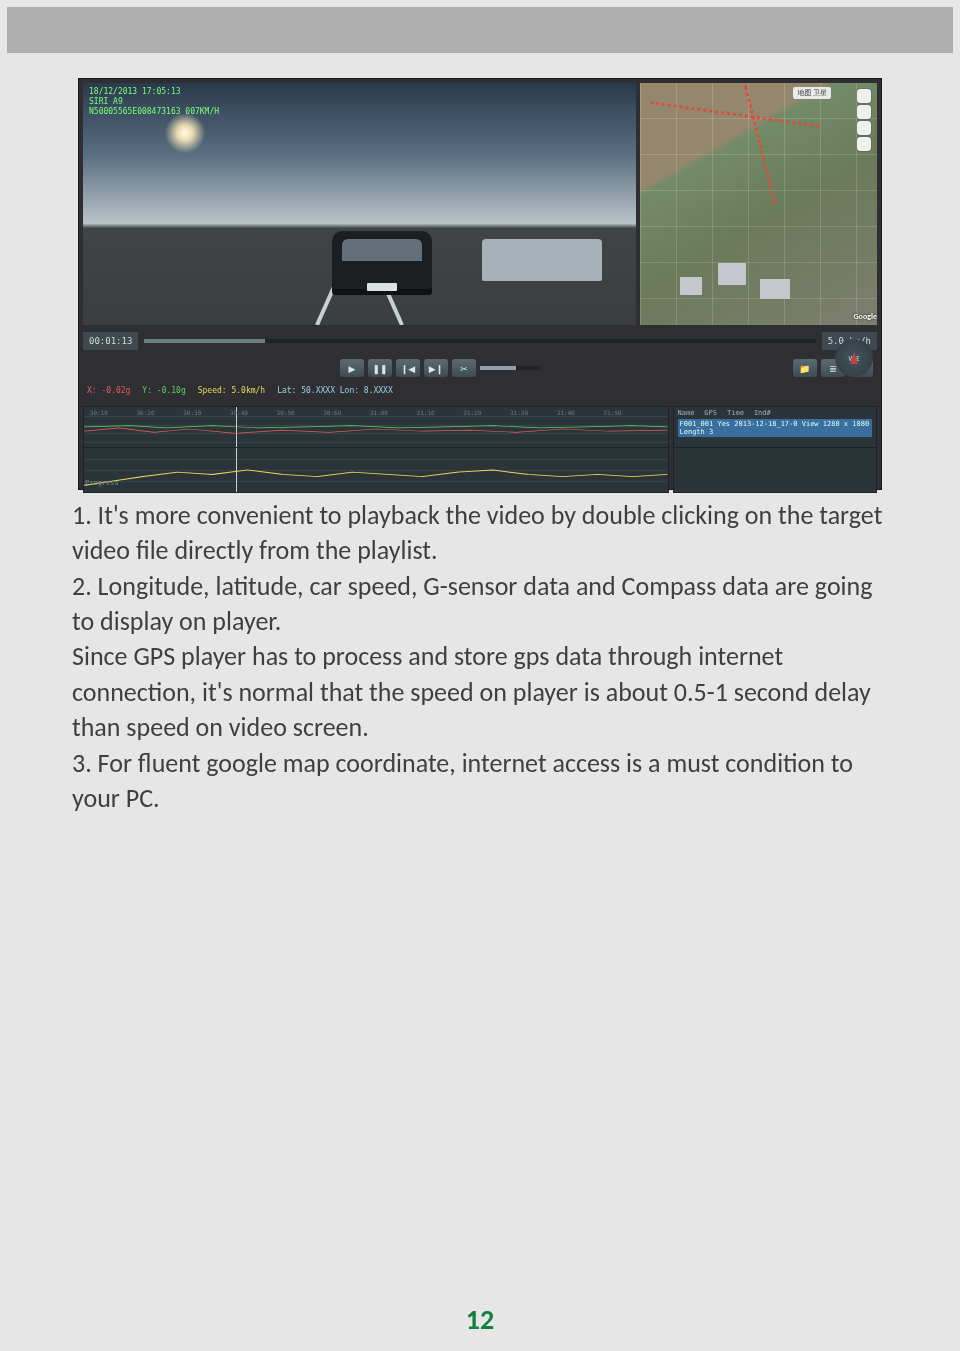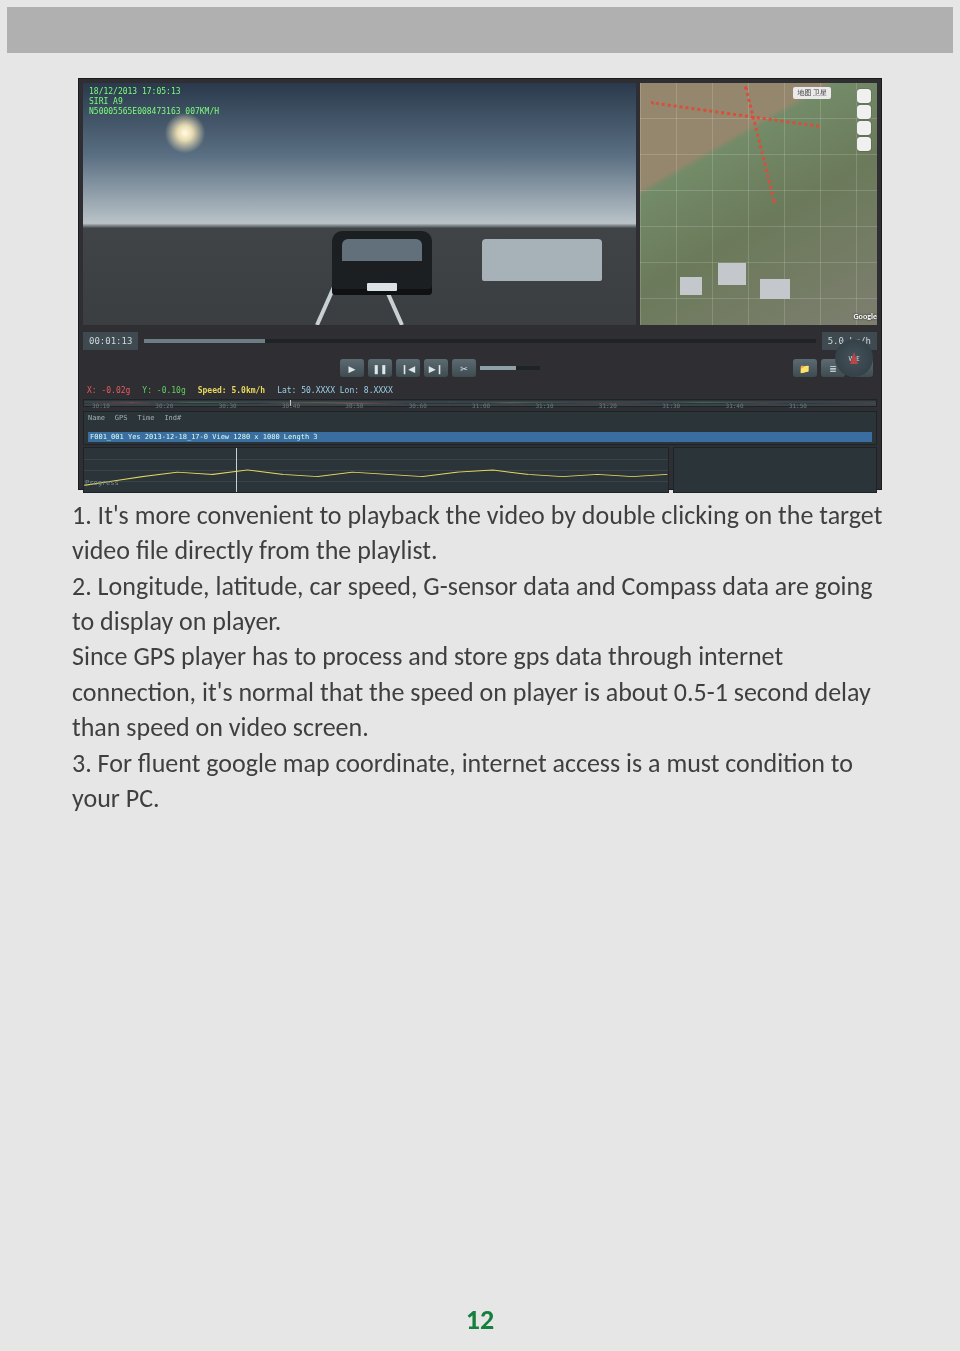--- a/index.html
+++ b/index.html
@@ -135,25 +135,25 @@
   .compass{
     position:absolute;right:8px;top:260px;width:38px;height:38px;border-radius:50%;
     background:radial-gradient(circle,#44525a 0%,#2e3a40 100%);
     display:flex;align-items:center;justify-content:center;color:#cfd9dc;font-size:7px;
   }
   .compass::after{content:"";position:absolute;width:0;height:0;border-left:4px solid transparent;border-right:4px solid transparent;border-bottom:12px solid #b44;}
   .info-strip{
     position:absolute;left:8px;right:8px;top:304px;height:12px;
     display:flex;gap:12px;font-size:8px;font-family:monospace;align-items:flex-end;
   }
-  .axis-x{color:#e85c5c;} .axis-y{color:#60d060;} .axis-s{color:#e8d85c;font-weight:bold;} .axis-ll{color:#9ad0e8;}
+  .axis-x{color:#e85c5c;} .axis-y{color:#60d060;} .axis-s{color:#e8d85c;} .axis-ll{color:#9ad0e8;}
   .graph-row{
     position:absolute;left:4px;right:4px;height:46px;display:flex;gap:4px;
   }
-  .gr1{top:320px;flex-direction:column;} .gr2{top:368px;}
+  .gr1{top:327px;} .gr2{top:368px;}
   .graph{flex:3;background:#2a3439;position:relative;border:1px solid #1b2428;}
   .sidebox{flex:1;background:#2a3439;border:1px solid #1b2428;position:relative;font-size:7px;color:#9fb0b6;font-family:monospace;padding:2px 4px;}
   .gline{position:absolute;left:0;right:0;border-top:1px solid rgba(255,255,255,0.08);}
   .cursor{position:absolute;top:0;bottom:0;left:26%;border-left:1px solid #c7d1d5;}
   .gtick{position:absolute;top:2px;font-size:6px;color:#6b7c82;font-family:monospace;}
   svg.wave{position:absolute;inset:0;width:100%;height:100%;}
   .progress-lbl{position:absolute;bottom:2px;left:6px;font-size:7px;color:#7b8c92;font-family:monospace;}
 
   .note-block{
     position:absolute; left:72px; top:498px; width:816px;
@@ -264,21 +264,21 @@
       <span class="gtick" style="left:81%">31:40</span>
       <span class="gtick" style="left:89%">31:50</span>
     </div>
     <div class="sidebox">
       <div style="display:flex;gap:10px;">
         <span>Name</span>
         <span>GPS</span>
         <span>Time</span>
         <span>Ind#</span>
       </div>
-      <div style="background:#3a6ea0;color:#dfe;padding:1px 2px;margin-top:10px;">F001_001   Yes   2013-12-18_17-0   View 1280 x 1080   Length 3</div>
+      <div style="background:#3a6ea0;color:#dfe;padding:1px 2px;margin-top:2px;">F001_001   Yes   2013-12-18_17-0   View 1280 x 1080   Length 3</div>
     </div>
   </div>
 
   <div class="graph-row gr2">
     <div class="graph">
       <div class="gline" style="top:25%"></div>
         <div class="gline" style="top:50%"></div>
         <div class="gline" style="top:75%"></div>
       <div class="cursor"></div>
       <svg class="wave" viewBox="0 0 100 40" preserveAspectRatio="none">

